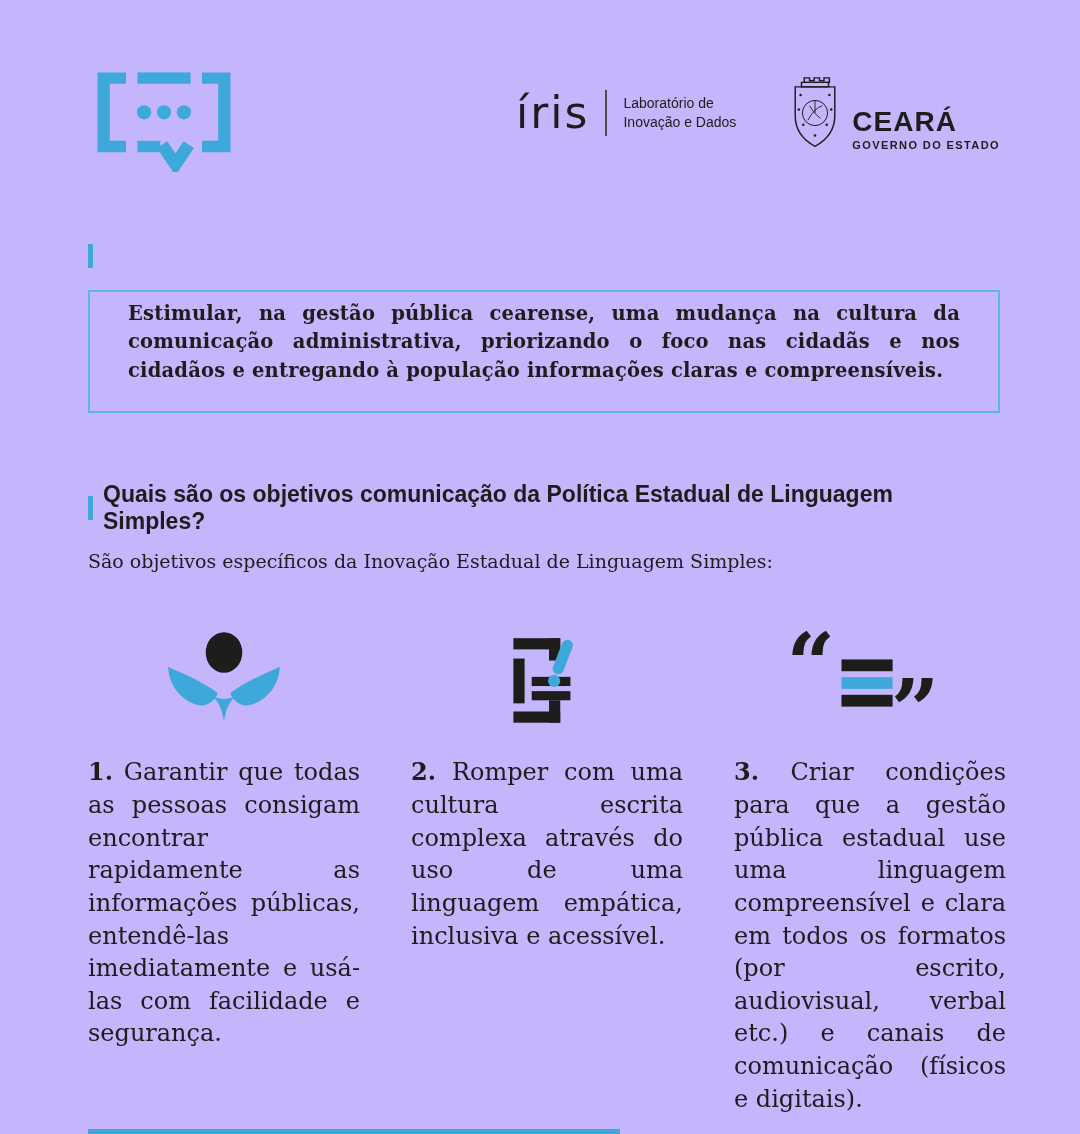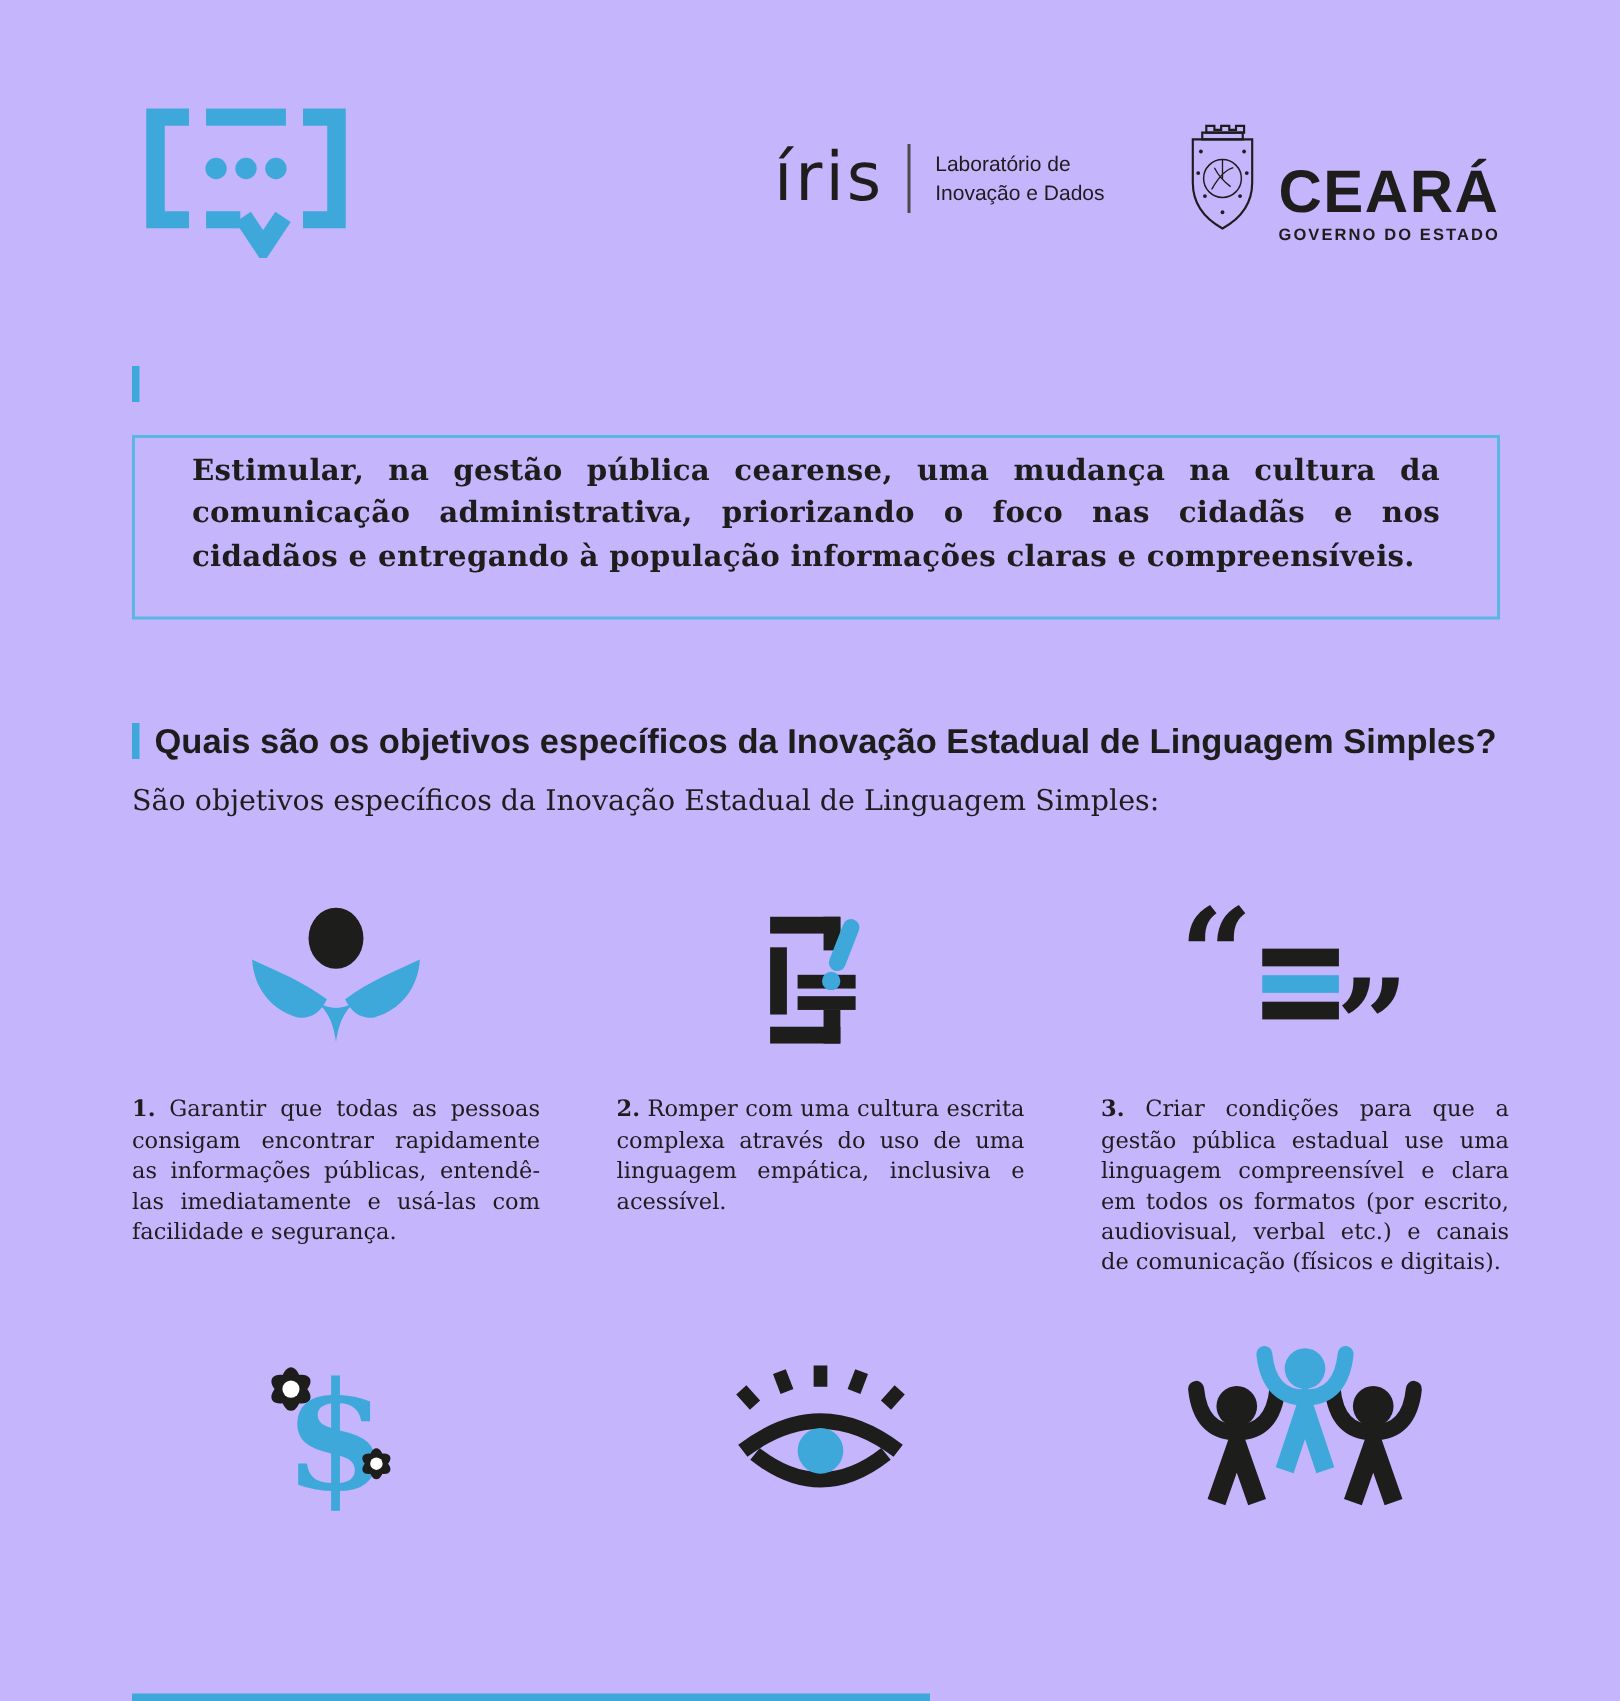--- a/index.html
+++ b/index.html
@@ -11,42 +11,42 @@
   .topbar{display:flex;justify-content:space-between;align-items:flex-start;padding-top:64px;}
   .brand svg{display:block;}
   .logos-right{display:flex;align-items:center;gap:52px;margin-top:10px;}
   .iris{display:flex;align-items:center;gap:16px;}
   .iris-word{font-family:"DejaVu Sans",sans-serif;font-size:44px;letter-spacing:2px;line-height:1;
              color:#1d1d1b;transform:scaleY(1.02);}
   .iris-divider{width:2px;height:46px;background:#4a4a4a;}
   .iris-tag{font-family:"Liberation Sans",sans-serif;font-size:14px;line-height:1.3;color:#1d1d1b;}
   .ceara{display:flex;align-items:center;gap:10px;}
   .ceara-text{font-family:"Liberation Sans",sans-serif;}
-  .ceara-title{font-size:40px;font-weight:bold;letter-spacing:1px;line-height:1;margin-top:34px;}
+  .ceara-title{font-size:28px;font-weight:bold;letter-spacing:1px;line-height:1;margin-top:34px;}
   .ceara-sub{font-size:11px;font-weight:bold;letter-spacing:1.4px;margin-top:3px;}
 
   
   h1{display:flex;align-items:center;gap:10px;margin:0;
      font-family:"Liberation Sans",sans-serif;font-size:23px;font-weight:bold;color:#1d1d1b;}
   .hbar{display:inline-block;width:5px;height:24px;background:#3fa8db;flex:0 0 auto;}
   .h-general{margin-top:72px;}
   .h-specific{margin-top:68px;}
 
   
   .answer-box{margin-top:22px;border:2px solid #5cb6e4;padding:8px 38px 26px 38px;}
   .answer-box p{margin:0;font-size:19.5px;font-weight:bold;line-height:1.45;text-align:justify;
                 letter-spacing:.2px;}
 
   .intro{margin:14px 0 0 0;font-size:19px;line-height:1.3;}
 
   
   .grid{margin-top:52px;display:grid;grid-template-columns:272px 272px 272px;
         column-gap:51px;row-gap:42px;}
   .icon-box{height:118px;display:flex;align-items:center;justify-content:center;margin-bottom:13px;}
-  .cell p{margin:0;font-size:15px;line-height:1.36;text-align:justify;}
+  .cell p{margin:0;font-size:24px;line-height:1.36;text-align:justify;}
   .num{font-weight:bold;}
 
   .bottom-rule{position:absolute;left:88px;bottom:0;width:532px;height:5px;background:#3fa8db;}
 </style>
 </head>
 <body>
 
 <div class="page">
   <div class="content">
 
@@ -106,21 +106,21 @@
     <h1 class="h-general">
       <span class="hbar"></span>
     </h1>
 
     <div class="answer-box">
       <p>Estimular, na gestão pública cearense, uma mudança na cultura da comunicação administrativa, priorizando o foco nas cidadãs e nos cidadãos e entregando à população informações claras e compreensíveis.</p>
     </div>
 
     <h1 class="h-specific">
       <span class="hbar"></span>
-      <span>Quais são os objetivos específicos da Inovação Estadual de Linguagem Simples?</span>
+      <span>Quais são os objetivos comunicação da Política Estadual de Linguagem Simples?</span>
     </h1>
     <p class="intro">São objetivos específicos da Inovação Estadual de Linguagem Simples:</p>
 
     <div class="grid">
 
       <div class="cell">
         <div class="icon-box">
           <svg width="122" height="112" viewBox="0 0 120 110">
             <ellipse cx="60" cy="24" rx="18" ry="20" fill="#1d1d1b"></ellipse>
             <path d="M5 38 C20 45 38 52 54 64 C50 73 43 77 35 76 C17 71 6 56 5 38 Z" fill="#3fa8db"></path>

